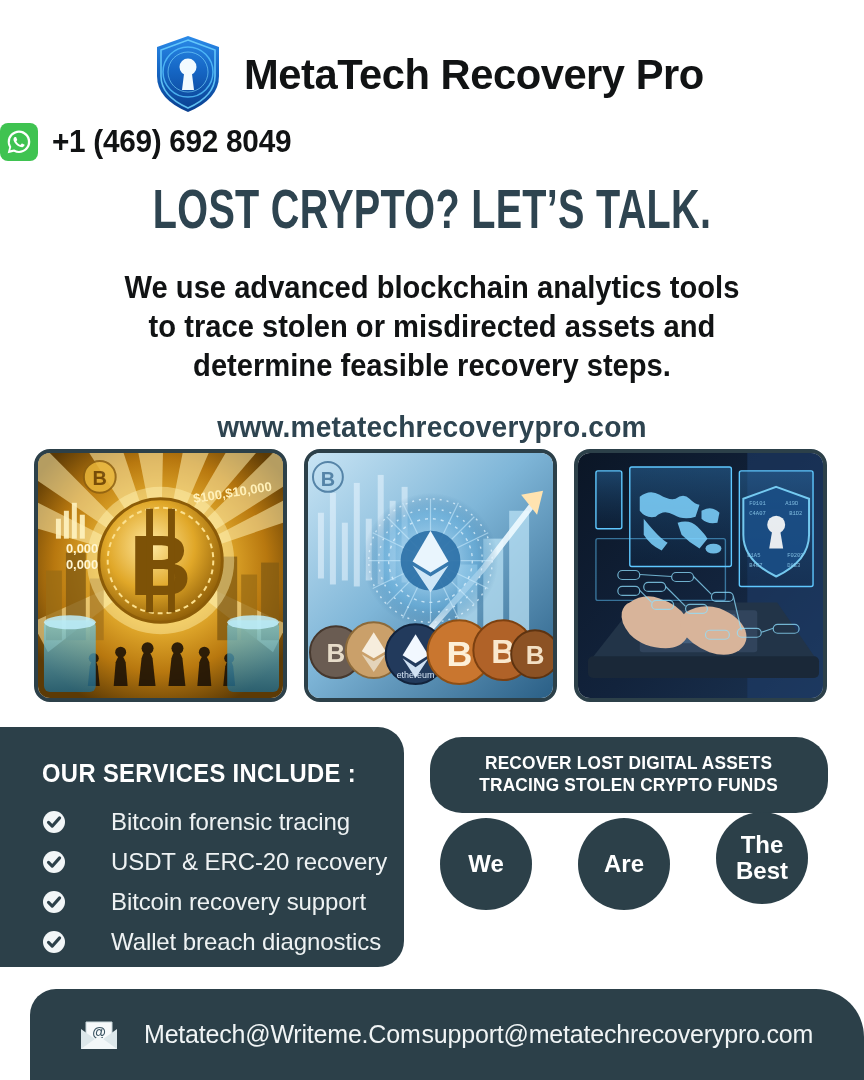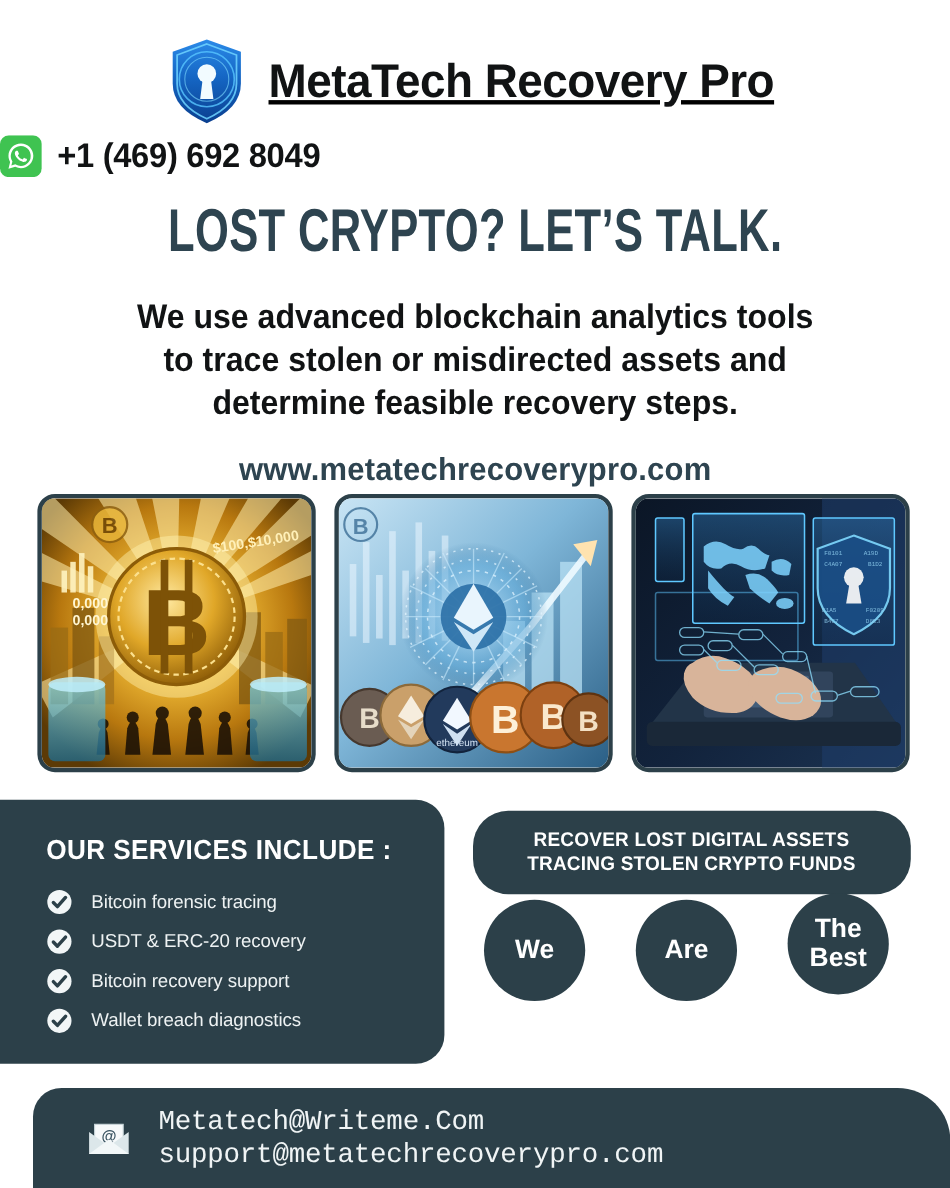--- a/index.html
+++ b/index.html
@@ -7,21 +7,21 @@
     width:864px;height:1080px;
     background:#ffffff;
     font-family:"Liberation Sans", sans-serif;
     overflow:hidden;
     position:relative;
   }
   .poster{position:relative;width:864px;height:1080px;background:#fff;}
 
   
   .header{position:absolute;top:34px;left:0;width:864px;text-align:center;}
-  .brandrow{display:flex;align-items:center;justify-content:center;gap:14px;text-decoration:underline;}
+  .brandrow{display:flex;align-items:center;justify-content:center;gap:14px;}
   .shield-logo{width:70px;height:80px;flex:0 0 auto;}
   .brand-title{
     font-size:43px;font-weight:bold;color:#111314;
     letter-spacing:-0.5px;line-height:1;
     font-family:"Liberation Sans", sans-serif;
     transform:scaleX(0.97);
   }
   .phonerow{display:flex;align-items:center;gap:9px;margin-top:9px;}
   .wa-icon{width:38px;height:38px;flex:0 0 auto;}
   .phone-text{font-size:31px;font-weight:bold;color:#111314;letter-spacing:-0.3px;transform:scaleX(0.96);}
@@ -60,21 +60,21 @@
     background:#2c4049;border-radius:0 26px 26px 0;box-sizing:border-box;
     padding:32px 0 0 42px;
   }
   .services-title{
     color:#ffffff;font-size:25px;font-weight:bold;letter-spacing:0.4px;
     transform:scaleX(0.95);transform-origin:left center;
   }
   .svc-list{margin-top:20px;display:flex;flex-direction:column;gap:12px;}
   .svc-item{display:flex;align-items:center;gap:17px;}
   .check-icon{width:24px;height:24px;flex:0 0 auto;}
-  .svc-label{color:#eef2f3;font-size:17px;letter-spacing:-0.1px;}
+  .svc-label{color:#eef2f3;font-size:24px;letter-spacing:-0.1px;margin-left:28px;}
 
   
   .badge{
     position:absolute;left:430px;top:737px;width:398px;height:76px;
     background:#2c4049;border-radius:32px;
     display:flex;flex-direction:column;align-items:center;justify-content:center;
     box-sizing:border-box;
   }
   .badge-line{
     color:#ffffff;font-size:18px;font-weight:bold;line-height:1.22;letter-spacing:0.2px;
@@ -90,21 +90,21 @@
   .circ.c2{left:140px;top:0;}
   .circ.c3{left:278px;top:-6px;}
 
   
   .footer{
     position:absolute;left:30px;top:989px;width:834px;height:91px;
     background:#2c4049;border-radius:26px 48px 0 0;
     display:flex;align-items:center;box-sizing:border-box;padding-left:48px;gap:24px;
   }
   .mail-icon{width:42px;height:34px;flex:0 0 auto;}
-  .emails{display:flex;flex-direction:column;gap:1px;font-family:Liberation Mono, monospace;}
+  .emails{display:flex;flex-direction:row;gap:1px;}
   .email-line{color:#f0f4f5;font-size:25px;line-height:1.16;letter-spacing:-0.2px;}
 </style>
 </head>
 <body>
 
 <div class="poster">
 
   <div class="header">
     <div class="brandrow">
       <span class="shield-logo">

